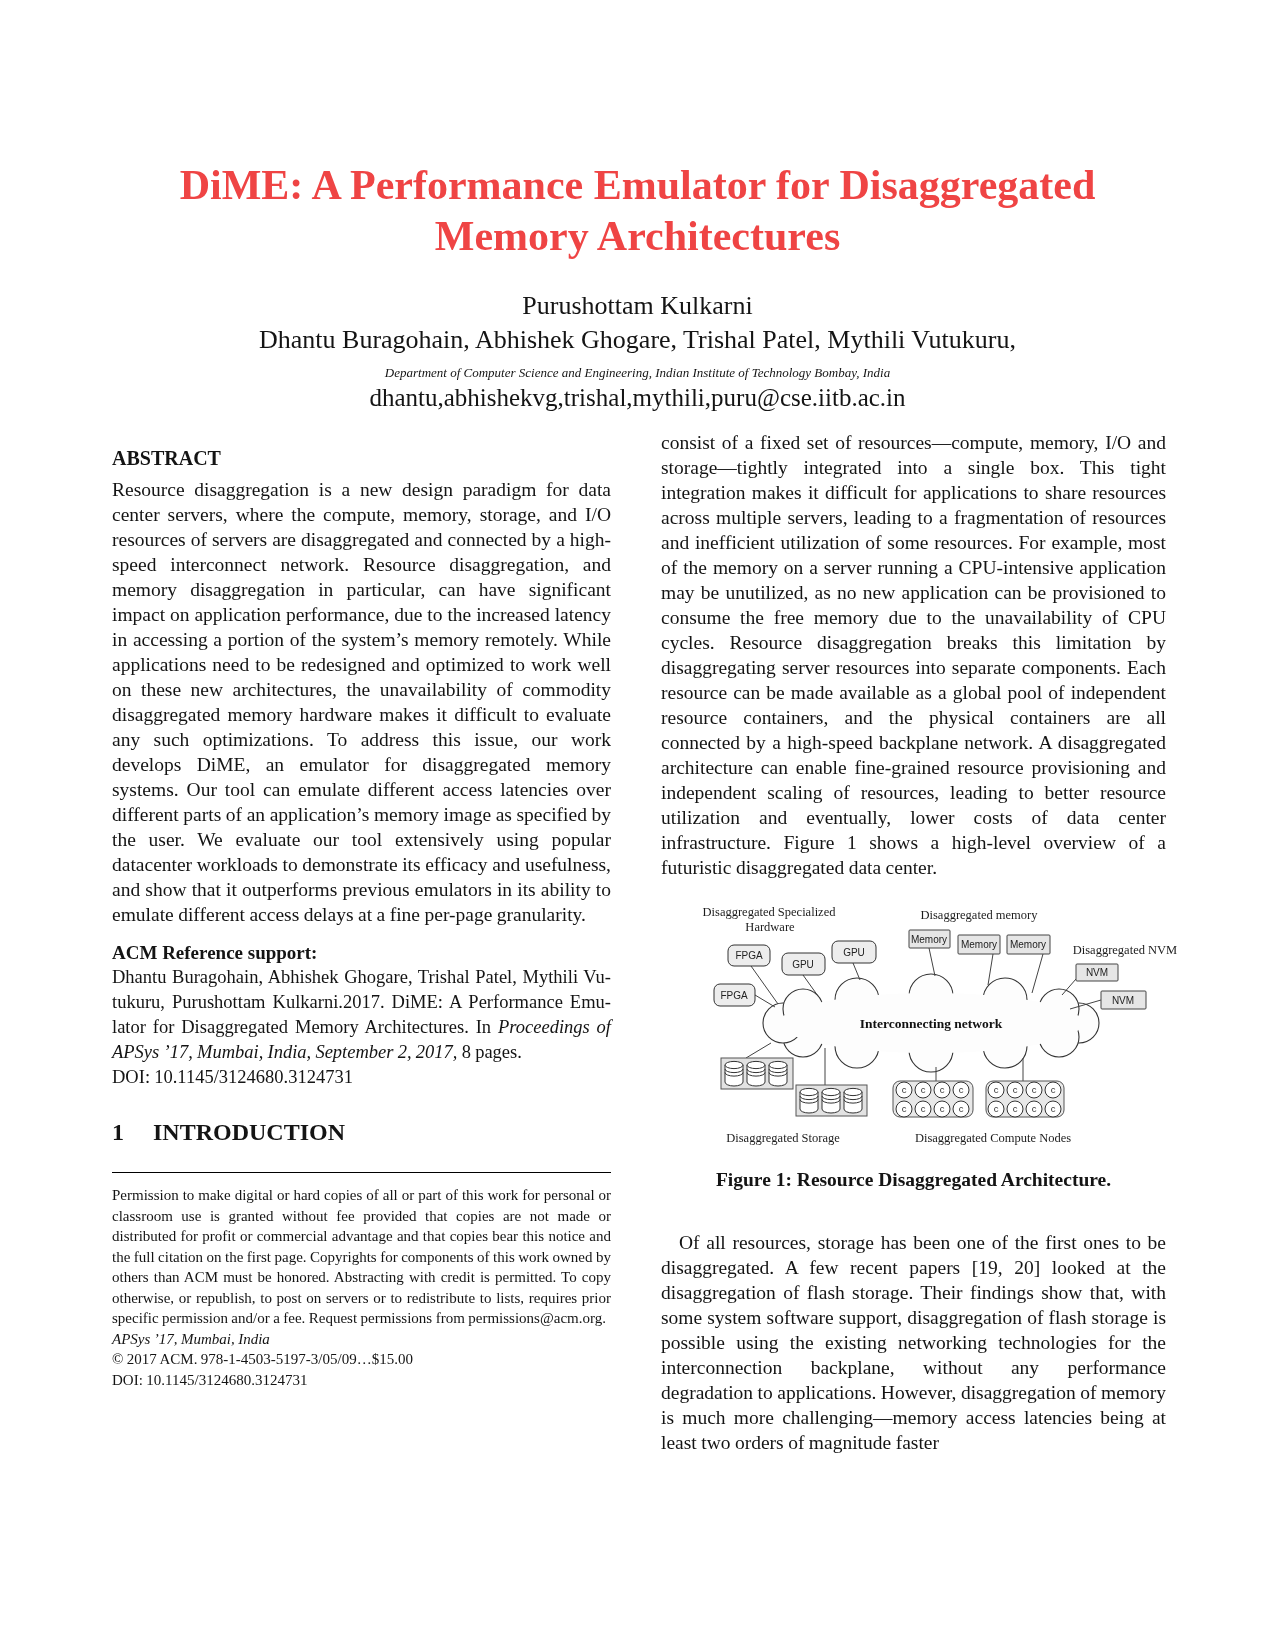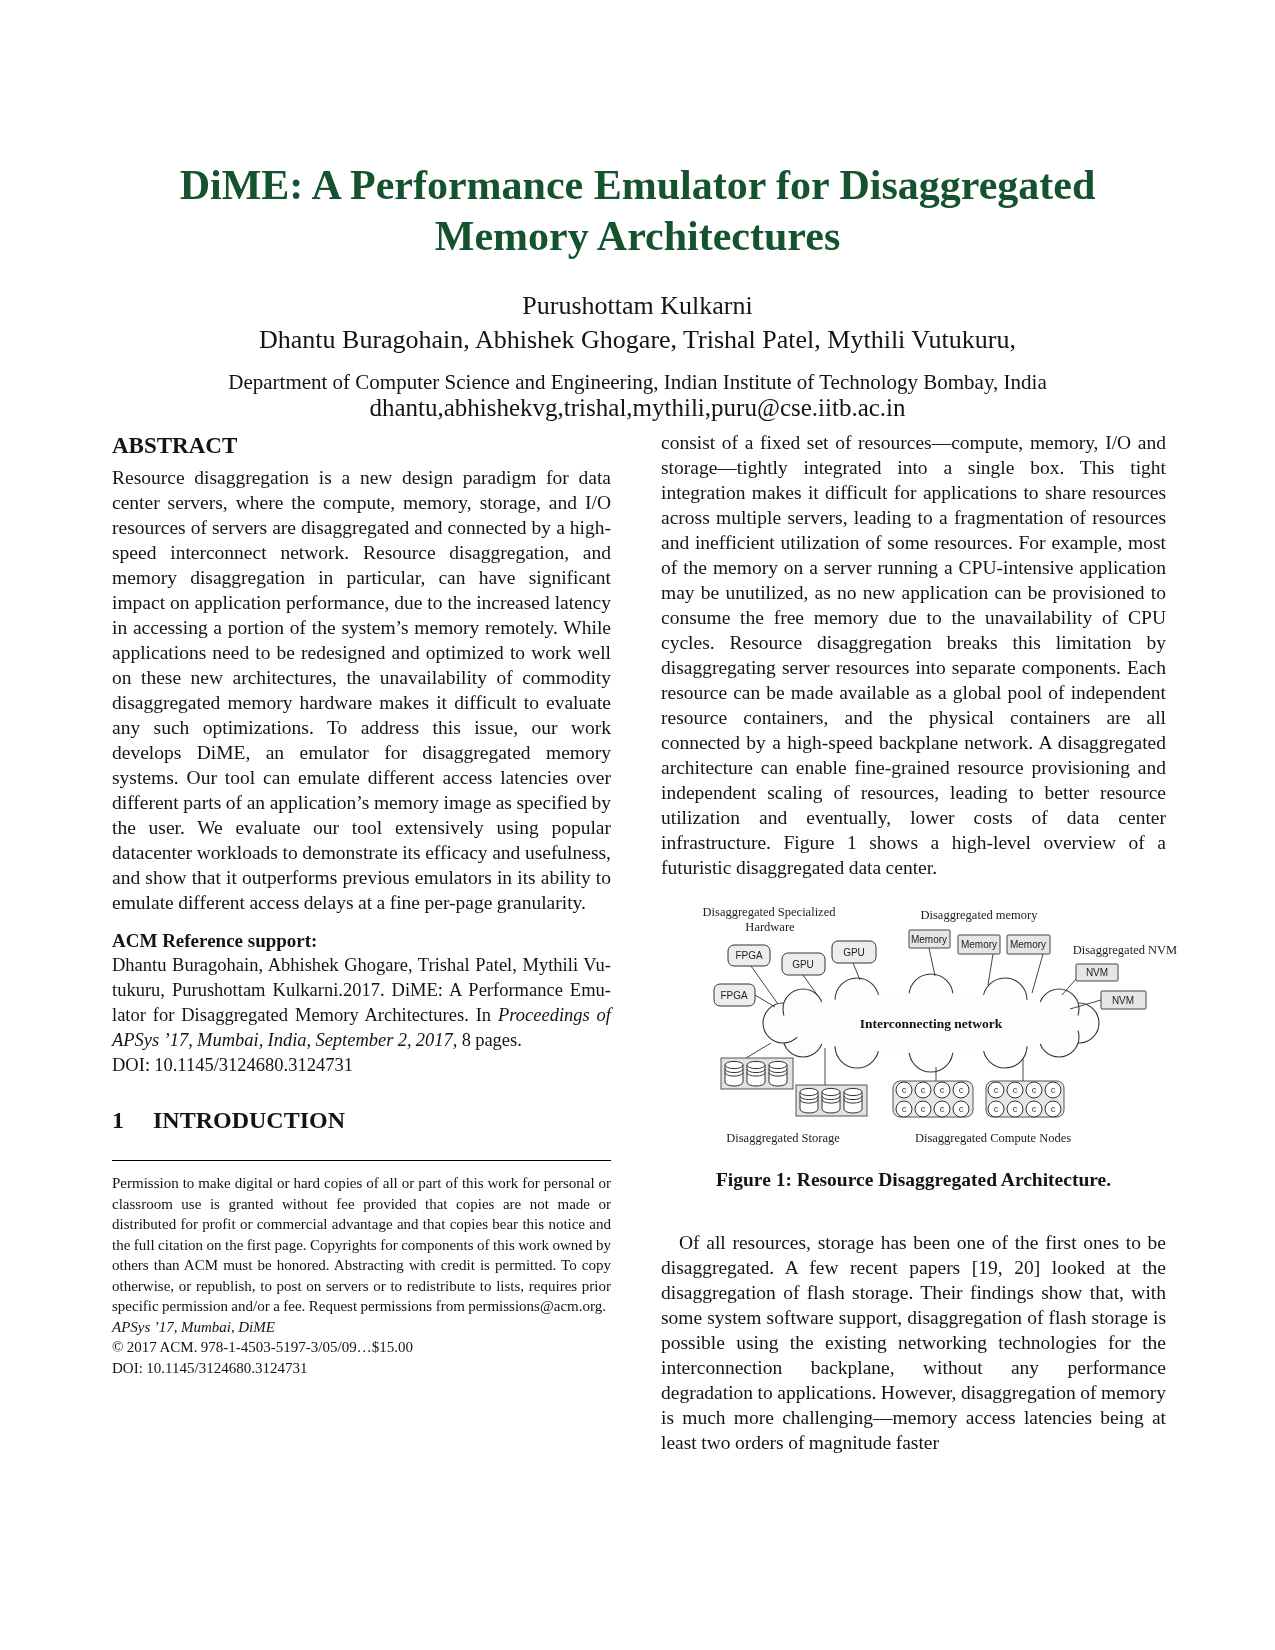--- a/index.html
+++ b/index.html
@@ -2,34 +2,34 @@
 <html><head>
 <meta charset="utf-8">
 <style>
   html,body { margin:0; padding:0; background:#fff; }
   .page {
     position:relative; width:1275px; height:1650px; background:#ffffff;
     font-family:"Liberation Serif", serif; color:#141414; overflow:hidden;
   }
   
   .header { position:absolute; top:160px; left:0; width:1275px; text-align:center; }
-  .title { font-size:42px; font-weight:bold; line-height:51px; margin:0; color:#14532d; }
+  .title { font-size:42px; font-weight:bold; line-height:51px; margin:0; color:#ef4444; }
   .authors { margin-top:27px; font-size:26px; line-height:34px; }
-  .affil { margin-top:13px; font-size:21px; line-height:25px; }
+  .affil { margin-top:3px; font-size:13px; line-height:25px;font-style:italic; }
   .email { font-size:25px; line-height:25px; }
   
   .col { position:absolute; top:430px; }
   .col-left  { left:112px; width:499px; }
   .col-right { left:661px; width:505px; }
   .body {
     font-size:19.5px; line-height:25px; text-align:justify; margin:0;
     hyphens:manual; -webkit-hyphens:manual; word-spacing:-0.4px;
   }
   .indent { text-indent:18px; }
-  h2.abs-head { font-size:23px; font-weight:bold; margin:4px 0 7px 0; line-height:24px; }
+  h2.abs-head { font-size:20px; font-weight:bold; margin:16px 0 7px 0; line-height:24px; }
   .acm-head { font-size:19px; font-weight:bold; margin:13px 0 0 0; line-height:25px; }
   .acm-ref { font-size:18.5px; line-height:25px; text-align:justify; margin:0; word-spacing:-0.4px; }
   .acm-ref .doi-line { display:block; }
   h2.sec-head { font-size:24px; font-weight:bold; margin:29px 0 27px 0; line-height:26px; }
   .sec-num { display:inline-block; min-width:41px; }
   .footnote {
     margin-top:11px; border-top:1.4px solid #000; padding-top:12px;
     font-size:15px; line-height:20.5px; text-align:justify; word-spacing:-0.3px;
   }
   .footnote p { margin:0; }
@@ -64,21 +64,21 @@
     <h2 class="abs-head">ABSTRACT</h2>
     <p class="body">Resource disaggregation is a new design paradigm for data center servers, where the compute, memory, storage, and I/O resources of servers are disaggregated and connected by a high-speed interconnect network. Resource disaggre­gation, and memory disaggregation in particular, can have significant impact on application performance, due to the increased latency in accessing a portion of the system’s mem­ory remotely. While applications need to be redesigned and optimized to work well on these new architectures, the un­availability of commodity disaggregated memory hardware makes it difficult to evaluate any such optimizations. To address this issue, our work develops DiME, an emulator for disaggregated memory systems. Our tool can emulate different access latencies over different parts of an applica­tion’s memory image as specified by the user. We evaluate our tool extensively using popular datacenter workloads to demonstrate its efficacy and usefulness, and show that it outperforms previous emulators in its ability to emulate different access delays at a fine per-page granularity.</p>
 
     <p class="acm-head">ACM Reference support:</p>
     <p class="acm-ref"><span>Dhantu Buragohain, Abhishek Ghogare, Trishal Patel, Mythili Vu­tukuru, Purushottam Kulkarni.2017. DiME: A Performance Emu­lator for Disaggregated Memory Architectures. In </span><i>Proceedings of APSys ’17, Mumbai, India, September 2, 2017,</i><span> 8 pages.</span><span class="doi-line">DOI: 10.1145/3124680.3124731</span></p>
 
     <h2 class="sec-head"><span class="sec-num">1</span><span>INTRODUCTION</span></h2>
 
     <div class="footnote">
       <p>Permission to make digital or hard copies of all or part of this work for personal or classroom use is granted without fee provided that copies are not made or distributed for profit or commercial advantage and that copies bear this notice and the full citation on the first page. Copyrights for components of this work owned by others than ACM must be honored. Abstracting with credit is permitted. To copy otherwise, or republish, to post on servers or to redistribute to lists, requires prior specific permission and/or a fee. Request permissions from permissions@acm.org.</p>
-      <div class="fn-venue">APSys ’17, Mumbai, DiME</div>
+      <div class="fn-venue">APSys ’17, Mumbai, India</div>
       <div>© 2017 ACM. 978-1-4503-5197-3/05/09…$15.00</div>
       <div>DOI: 10.1145/3124680.3124731</div>
     </div>
   </section>
 
   <section class="col col-right">
     <p class="body">consist of a fixed set of resources—compute, memory, I/O and storage—tightly integrated into a single box. This tight integration makes it difficult for applications to share re­sources across multiple servers, leading to a fragmentation of resources and inefficient utilization of some resources. For example, most of the memory on a server running a CPU-intensive application may be unutilized, as no new ap­plication can be provisioned to consume the free memory due to the unavailability of CPU cycles. Resource disaggrega­tion breaks this limitation by disaggregating server resources into separate components. Each resource can be made avail­able as a global pool of independent resource containers, and the physical containers are all connected by a high-speed backplane network. A disaggregated architecture can enable fine-grained resource provisioning and independent scaling of resources, leading to better resource utilization and even­tually, lower costs of data center infrastructure. Figure 1 shows a high-level overview of a futuristic disaggregated data center.</p>
 
     <figure class="fig">
       <svg width="520" height="263" viewBox="0 27 520 263" xmlns="http://www.w3.org/2000/svg">

